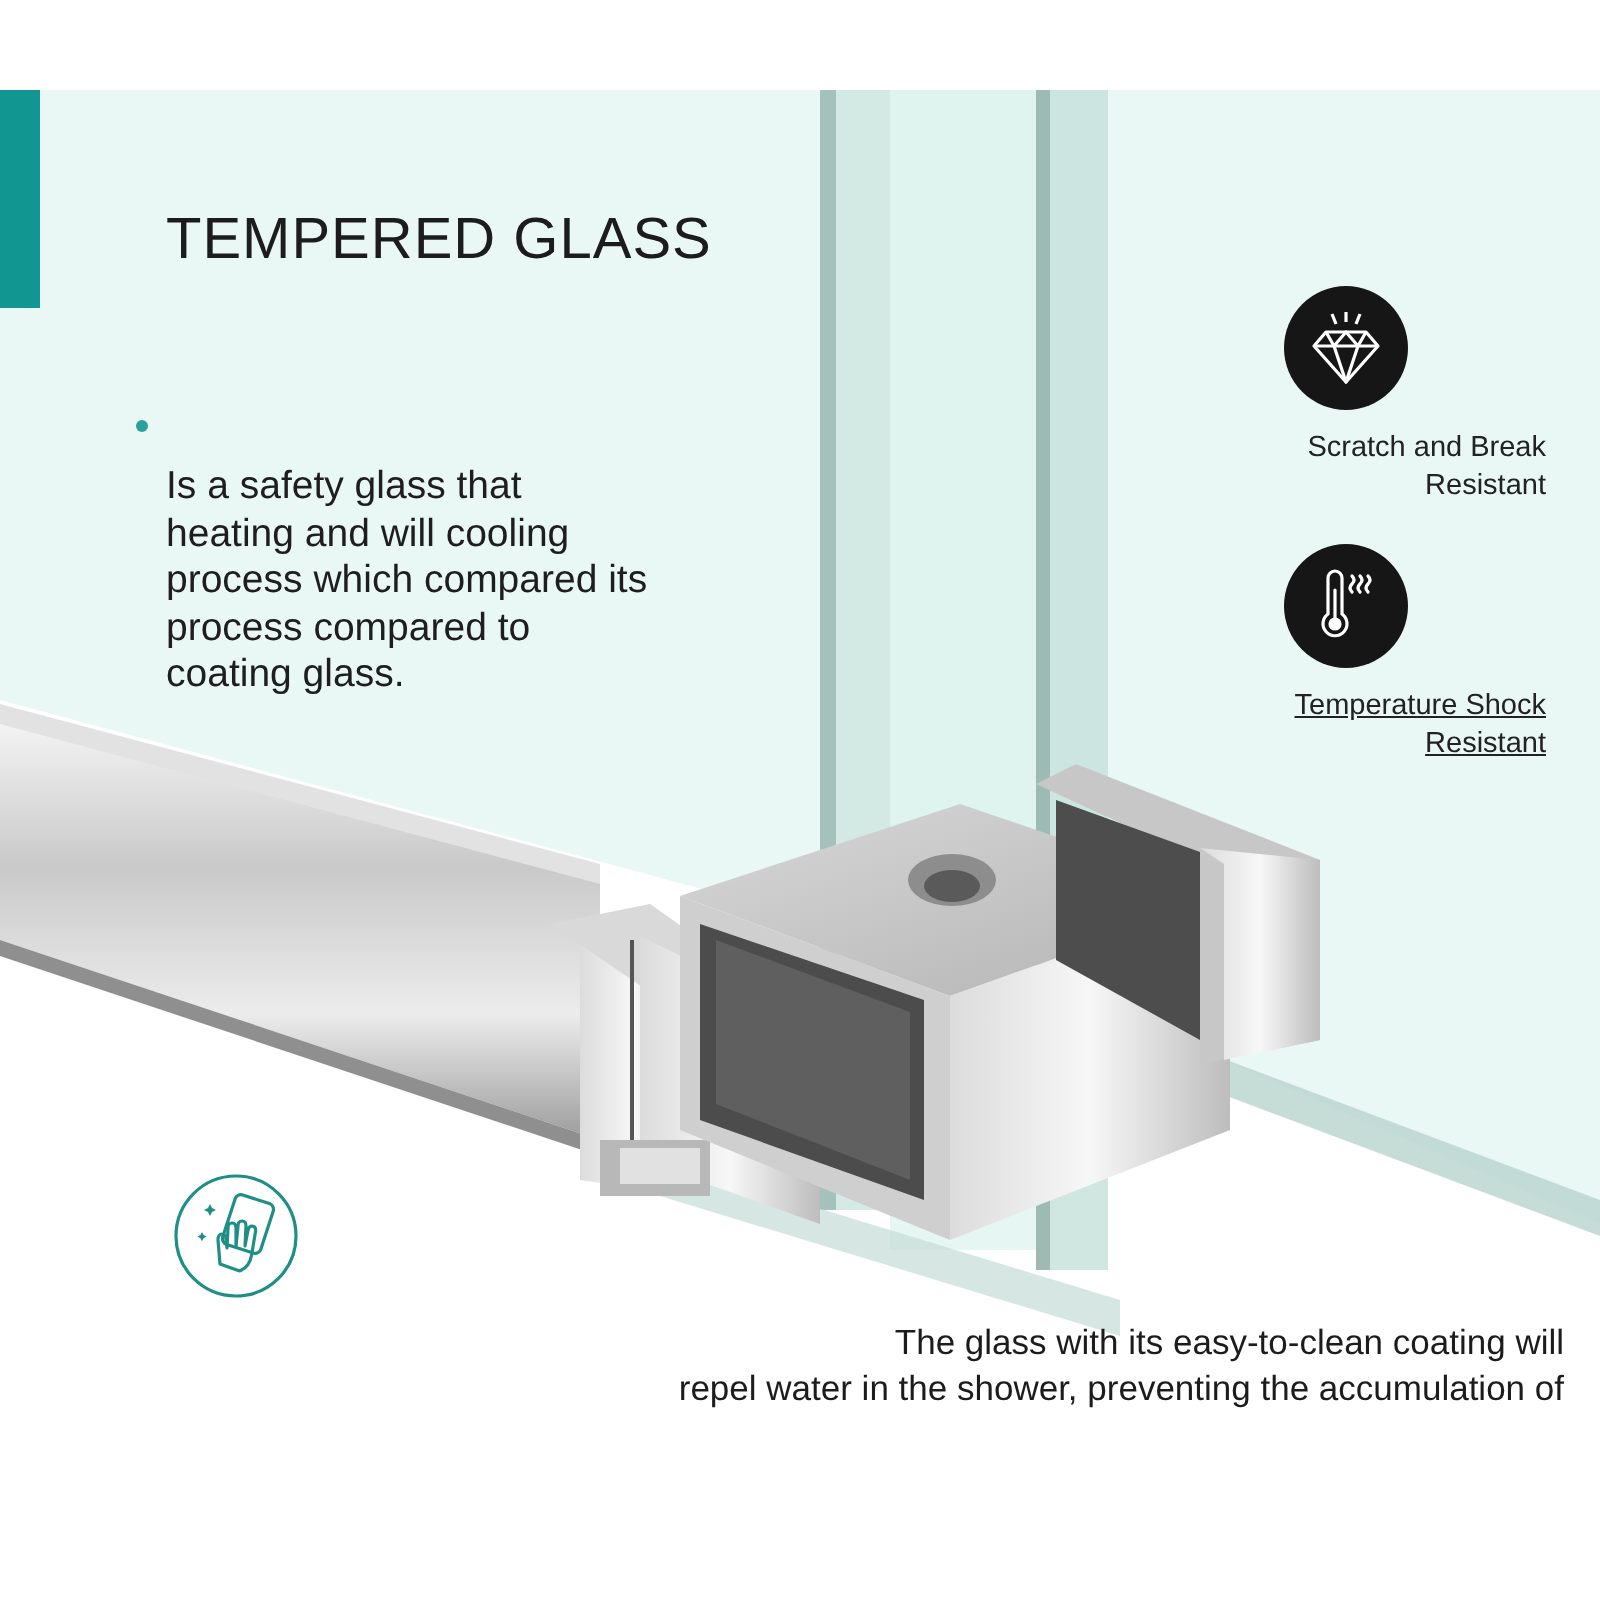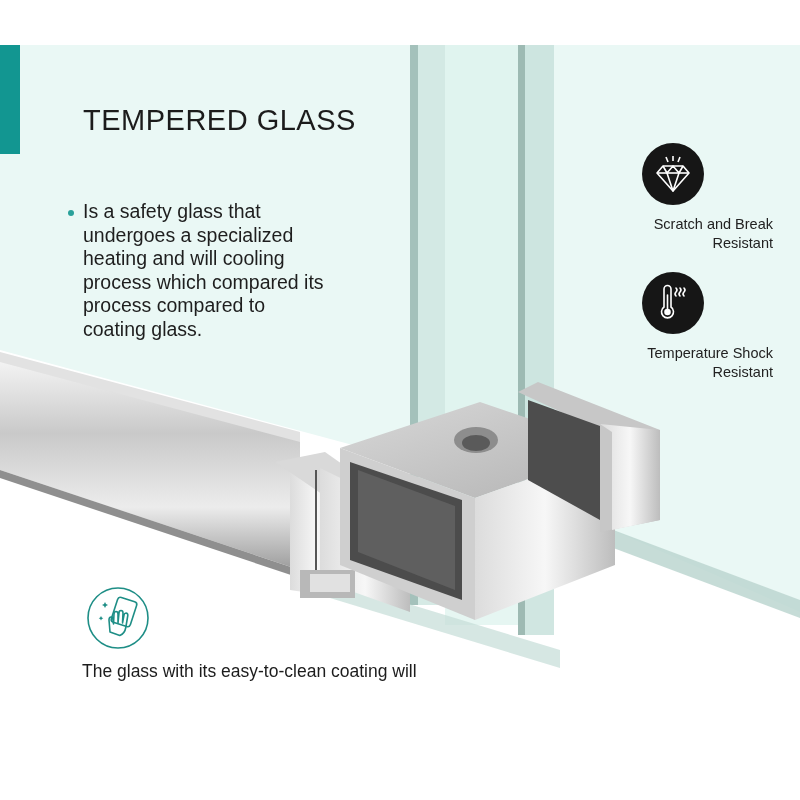--- a/index.html
+++ b/index.html
@@ -6,31 +6,31 @@
     html, body { width: 800px; height: 800px; background: #ffffff; overflow: hidden; }
     body { position: relative; font-family: "Liberation Sans", "DejaVu Sans", sans-serif; color: #1a1a1a; }
 
     .glass-panel { position: absolute; left: 0; top: 45px; width: 800px; height: 600px; }
     .accent-bar { position: absolute; left: 0; top: 45px; width: 20px; height: 109px; background: #129691; }
 
     .title { position: absolute; left: 83px; top: 104px; font-size: 29px; font-weight: 400; letter-spacing: 0.5px; color: #1c1c1c; }
 
     .bullet { position: absolute; left: 68px; top: 200px; width: 320px; font-size: 19.5px; line-height: 23.6px; color: #1e1e1e; }
     .bullet .dot { position: absolute; left: 0; top: 10px; width: 6px; height: 6px; border-radius: 50%; background: #2aa19a; }
-    .bullet .txt { padding-left: 15px; display: block; }
+    .bullet .txt { padding-left: 15px; display: block; margin-top: 32px; }
 
     .feature { position: absolute; width: 200px; text-align: right; font-size: 14.5px; line-height: 19px; color: #222; }
     .feature .circle { width: 62px; height: 62px; border-radius: 50%; background: #161616; margin: 0 auto 10px auto; display: flex; align-items: center; justify-content: center; }
     .feature .label { display: block; }
 
     .product { position: absolute; left: 0; top: 0; width: 800px; height: 800px; pointer-events: none; }
 
     .clean-icon { position: absolute; left: 86px; top: 586px; width: 64px; height: 64px; }
 
-    .footer-text { position: absolute; left: 82px; top: 660px; width: 700px; font-size: 17.5px; line-height: 22.5px; color: #1c1c1c; }
+    .footer-text { position: absolute; left: 82px; top: 660px; width: 700px; font-size: 17.5px; line-height: 22.5px; color: #1c1c1c; text-align: right; }
     .footer-text span { display: block; white-space: nowrap; }
   </style>
 </head>
 <body>
 
 <svg class="glass-panel" viewBox="0 45 800 600" width="800" height="600">
 
   <polygon points="0,45 800,45 800,612 520,490 0,350" fill="#eaf8f5"></polygon>
 </svg>
 
@@ -89,21 +89,20 @@
   <polygon points="528,400 600,426 600,520 528,480" fill="#4d4d4d"></polygon>
   <polygon points="600,424 660,430 660,520 612,530 612,432" fill="url(#chromeFace)"></polygon>
 </svg>
 
 <h1 class="title">TEMPERED GLASS</h1>
 
 <div class="bullet">
   <span class="dot"></span>
   <span class="txt">
     <span style="display:block">Is a safety glass that</span>
-    <span style="display:block">undergoes a specialized</span>
     <span style="display:block">heating and will cooling</span>
     <span style="display:block">process which compared its</span>
     <span style="display:block">process compared to</span>
     <span style="display:block">coating glass.</span>
   </span>
 </div>
 
 <div class="feature" style="left:573px; top:143px;">
   <div class="circle">
     <svg width="40" height="40" viewBox="0 0 40 40" fill="none" stroke="#ffffff" stroke-width="1.6" stroke-linejoin="round">
@@ -113,21 +112,21 @@
       <polygon points="10,12 30,12 36,19 20,37 4,19"></polygon>
       <line x1="4" y1="19" x2="36" y2="19"></line>
       <polyline points="10,12 14,19 20,12 26,19 30,12"></polyline>
       <polyline points="14,19 20,37 26,19"></polyline>
     </svg>
   </div>
   <span class="label">Scratch and Break</span>
   <span class="label">Resistant</span>
 </div>
 
-<div class="feature" style="left:573px; top:272px;">
+<div class="feature" style="left:573px; top:272px;text-decoration:underline;">
   <div class="circle">
     <svg width="40" height="40" viewBox="0 0 40 40" fill="none" stroke="#ffffff" stroke-width="1.6" stroke-linecap="round">
       <path d="M11 24 V6 a3.5 3.5 0 0 1 7 0 V24 a6 6 0 1 1 -7 0 Z"></path>
       <line x1="14.5" y1="12" x2="14.5" y2="27"></line>
       <circle cx="14.5" cy="29" r="2.5" fill="#ffffff"></circle>
       <path d="M23 5 q2 2 0 4 q-2 2 0 4"></path>
       <path d="M27 5 q2 2 0 4 q-2 2 0 4"></path>
       <path d="M31 5 q2 2 0 4 q-2 2 0 4"></path>
     </svg>
   </div>
@@ -138,13 +137,14 @@
 <svg class="clean-icon" viewBox="0 0 64 64" fill="none" stroke="#1e8e86" stroke-width="1.6" stroke-linecap="round" stroke-linejoin="round">
   <circle cx="32" cy="32" r="30"></circle>
   <path d="M19 16 l1 2 l2 1 l-2 1 l-1 2 l-1 -2 l-2 -1 l2 -1 Z" fill="#1e8e86" stroke="none"></path>
   <path d="M15 30 l0.8 1.5 l1.5 0.8 l-1.5 0.8 l-0.8 1.5 l-0.8 -1.5 l-1.5 -0.8 l1.5 -0.8 Z" fill="#1e8e86" stroke="none"></path>
   <rect x="28" y="13" width="20" height="26" rx="3" transform="rotate(18 38 26)"></rect>
   <path d="M24 46 l-1 -12 q0 -3 2 -3 q2 0 2 3 l0.5 4 l0.5 -10 q0 -2.5 2 -2.5 q2 0 2 2.5 l0 9 l1 -10 q0 -2.5 2 -2.5 q2 0 2 2.5 l-0.5 10 l1.5 -8 q0.5 -2 2 -2 q2 0.2 1.8 2.5 l-2 12 q-1 6 -6 8 Z"></path>
 </svg>
 
 <div class="footer-text">
   <span>The glass with its easy-to-clean coating will</span>
+  <span>repel water in the shower, preventing the accumulation of</span>
 </div>
 
 </body></html>

